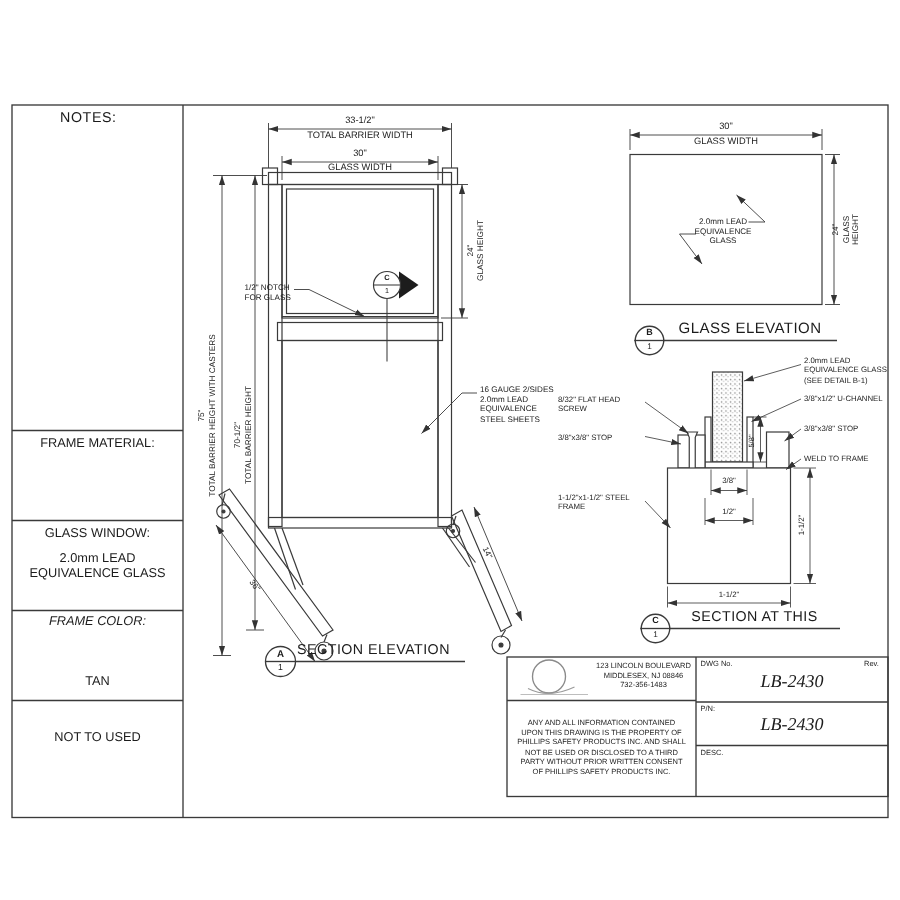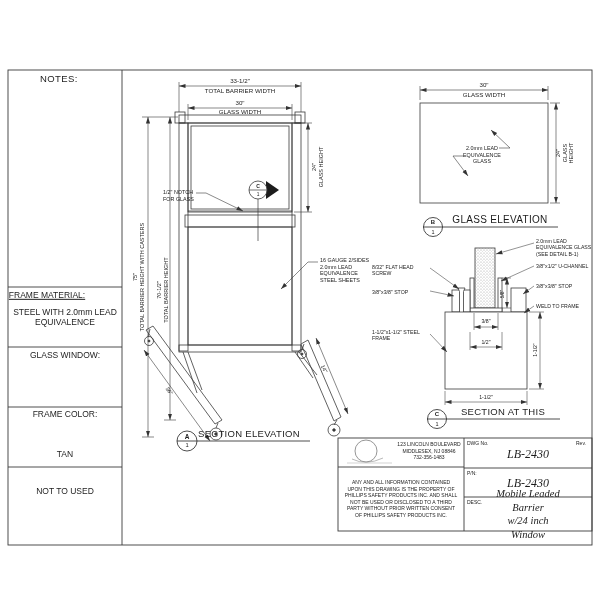--- a/index.html
+++ b/index.html
@@ -187,25 +187,25 @@
     <line x1="464" y1="497" x2="592" y2="497"></line>
   </g>
   <g>
     <circle cx="366" cy="451" r="11" fill="none" stroke="#8a8a8a" stroke-width="0.9"></circle>
     <path d="M352,459 Q366,466 383,458" fill="none" stroke="#9a9a9a" stroke-width="0.7"></path>
     <line x1="347" y1="463" x2="392" y2="463" stroke="#b5b5b5" stroke-width="0.6"></line>
   </g>
 </svg>
 
   <span class="lbl" style="left:40px;top:73px;font-size:9.5px;letter-spacing:0.4px;text-align:center;">NOTES:</span>
-  <span class="lbl c" style="left:47px;top:295px;font-size:8.5px;text-decoration:underline;">FRAME MATERIAL:</span>
-  <span class="lbl c" style="left:65px;top:317px;font-size:8.5px;">STEEL WITH 2.0mm LEAD
-EQUIVALENCE</span>
+  <span class="lbl c" style="left:65px;top:295px;font-size:8.5px;">FRAME MATERIAL:</span>
   <span class="lbl c" style="left:65px;top:355px;font-size:8.5px;">GLASS WINDOW:</span>
-  <span class="lbl c" style="left:65px;top:414px;font-size:8.5px;">FRAME COLOR:</span>
+  <span class="lbl c" style="left:65px;top:377px;font-size:8.5px;">2.0mm LEAD
+EQUIVALENCE GLASS</span>
+  <span class="lbl c" style="left:65px;top:414px;font-size:8.5px;font-style:italic;">FRAME COLOR:</span>
   <span class="lbl c" style="left:65px;top:454px;font-size:8.5px;">TAN</span>
   <span class="lbl c" style="left:65px;top:491px;font-size:8.5px;">NOT TO USED</span>
 
   <span class="lbl c" style="left:240px;top:81px;font-size:6.2px;">33-1/2"</span>
   <span class="lbl c" style="left:240px;top:91px;font-size:6.2px;">TOTAL BARRIER WIDTH</span>
   <span class="lbl c" style="left:240px;top:103px;font-size:6.2px;">30"</span>
   <span class="lbl c" style="left:240px;top:112px;font-size:6.2px;">GLASS WIDTH</span>
   <span class="lbl rot" style="left:318px;top:167px;font-size:5.5px;">24"
 GLASS HEIGHT</span>
   <span class="lbl rot" style="left:139px;top:277px;font-size:5.5px;">75"
@@ -265,16 +265,14 @@
 PHILLIPS SAFETY PRODUCTS INC. AND SHALL
 NOT BE USED OR DISCLOSED TO A THIRD
 PARTY WITHOUT PRIOR WRITTEN CONSENT
 OF PHILLIPS SAFETY PRODUCTS INC.</span>
   <span class="lbl" style="left:467px;top:440px;font-size:5px;">DWG No.</span>
   <span class="lbl" style="left:576px;top:440px;font-size:5px;">Rev.</span>
   <span class="lbl c serif" style="left:528px;top:454px;font-size:12px;white-space:nowrap;">LB-2430</span>
   <span class="lbl" style="left:467px;top:470px;font-size:5px;">P/N:</span>
   <span class="lbl c serif" style="left:528px;top:483px;font-size:12px;white-space:nowrap;">LB-2430</span>
   <span class="lbl" style="left:467px;top:499px;font-size:5px;">DESC.</span>
-  <span class="lbl c serif" style="left:528px;top:514px;font-size:10.5px;line-height:1.3;">Mobile Leaded Barrier
-w/24 inch Window</span>
 
 </div>
 
 </body></html>

